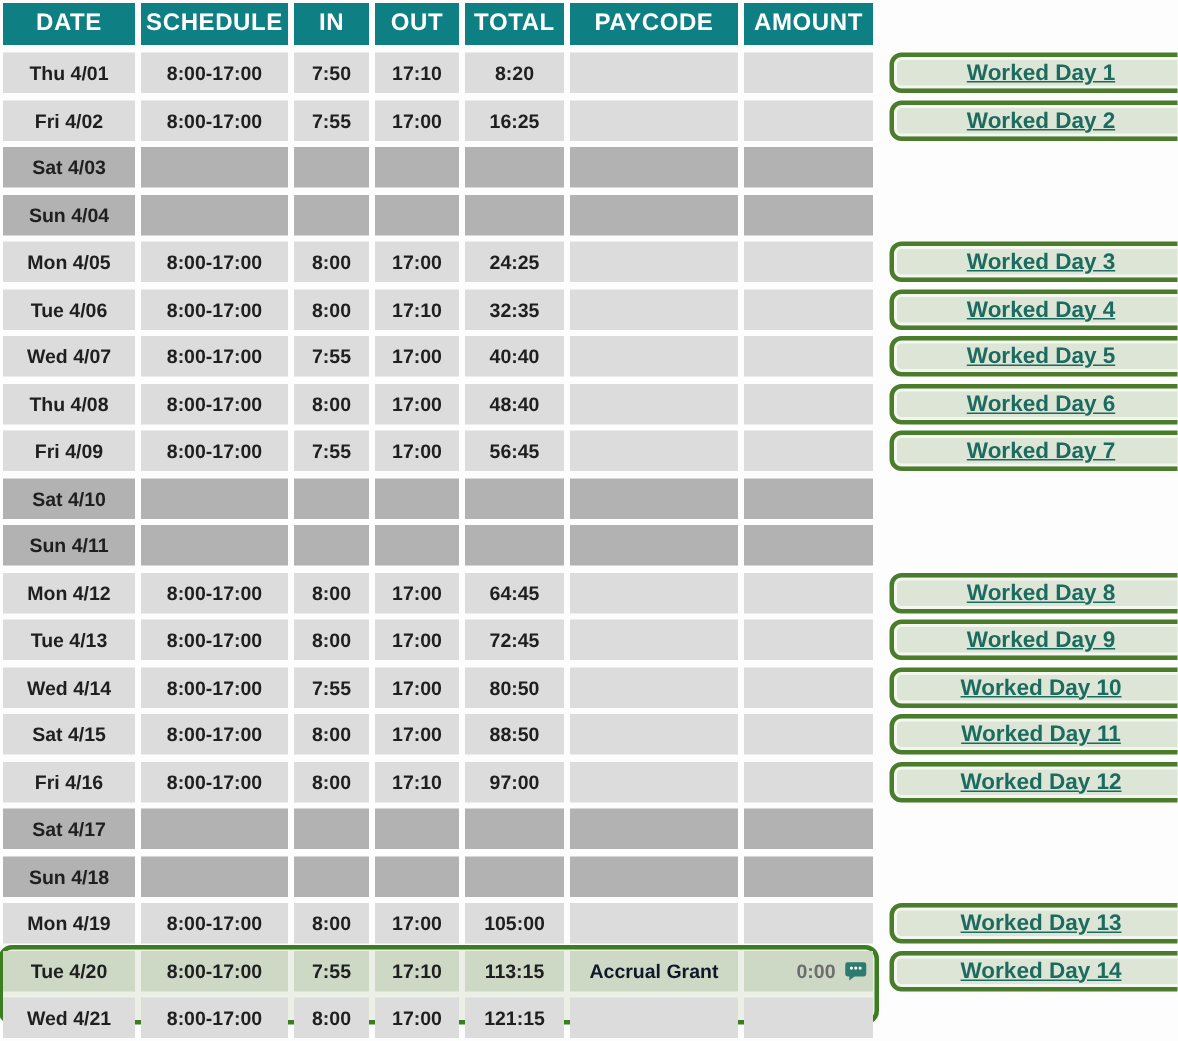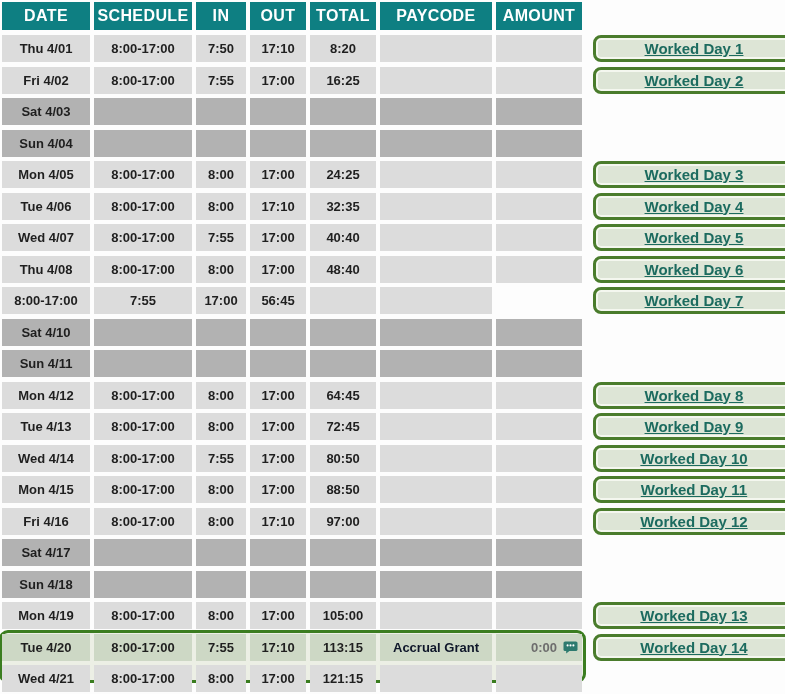--- a/index.html
+++ b/index.html
@@ -184,20 +184,21 @@
       <div class="cell paycode"></div>
       <div class="cell amount">
         <span class="amt-text"></span>
 
       </div>
     </div>
     <button class="badge">Worked Day 6</button>
   </div>
       <div class="row">
     <div class="cells grid">
+      <div class="cell date">Fri 4/09</div>
       <div class="cell schedule">8:00-17:00</div>
       <div class="cell in">7:55</div>
       <div class="cell out">17:00</div>
       <div class="cell total">56:45</div>
       <div class="cell paycode"></div>
       <div class="cell amount">
         <span class="amt-text"></span>
 
       </div>
     </div>
@@ -273,21 +274,21 @@
       <div class="cell paycode"></div>
       <div class="cell amount">
         <span class="amt-text"></span>
 
       </div>
     </div>
     <button class="badge">Worked Day 10</button>
   </div>
       <div class="row">
     <div class="cells grid">
-      <div class="cell date">Mon 4/15</div>
+      <div class="cell date">Sat 4/15</div>
       <div class="cell schedule">8:00-17:00</div>
       <div class="cell in">8:00</div>
       <div class="cell out">17:00</div>
       <div class="cell total">88:50</div>
       <div class="cell paycode"></div>
       <div class="cell amount">
         <span class="amt-text"></span>
 
       </div>
     </div>

